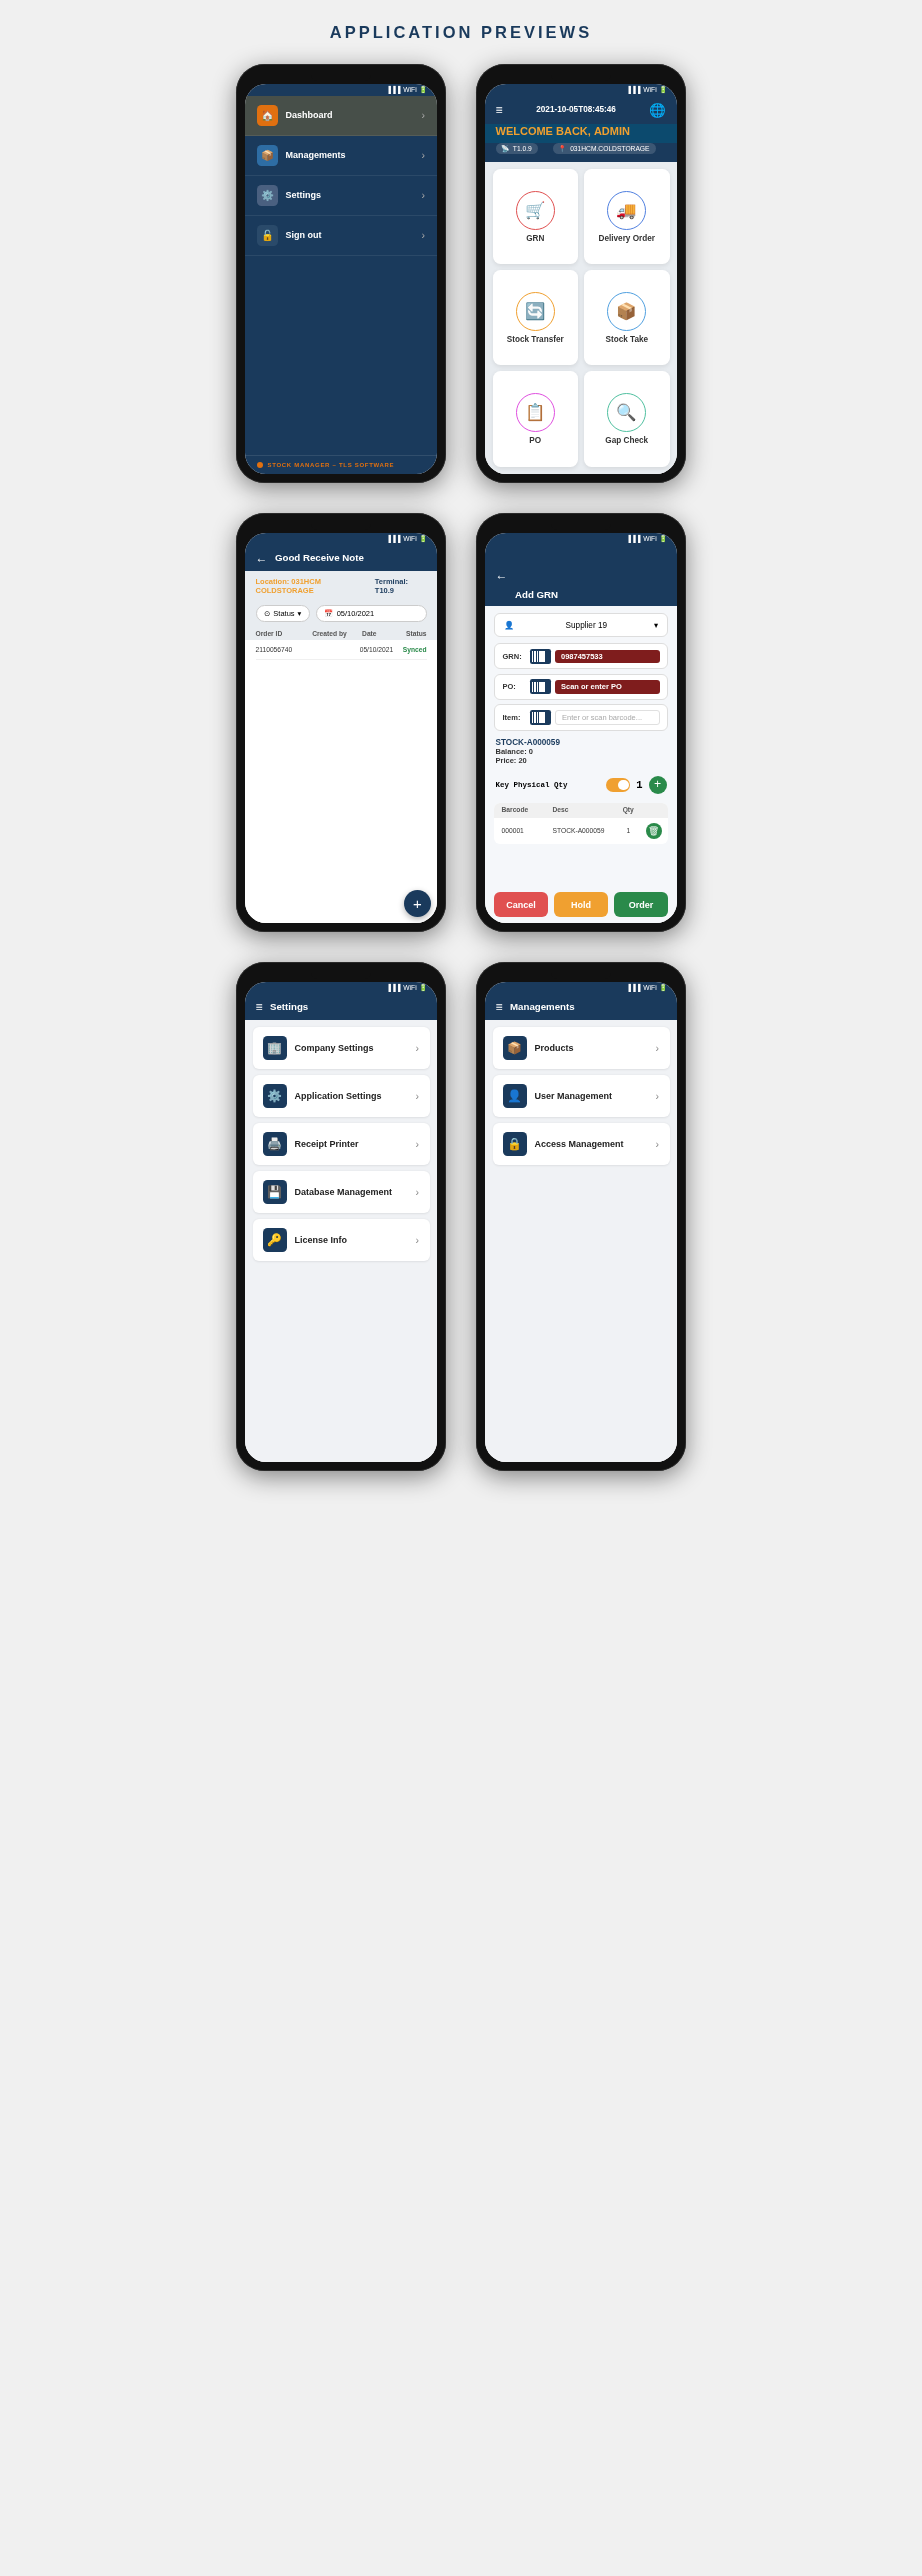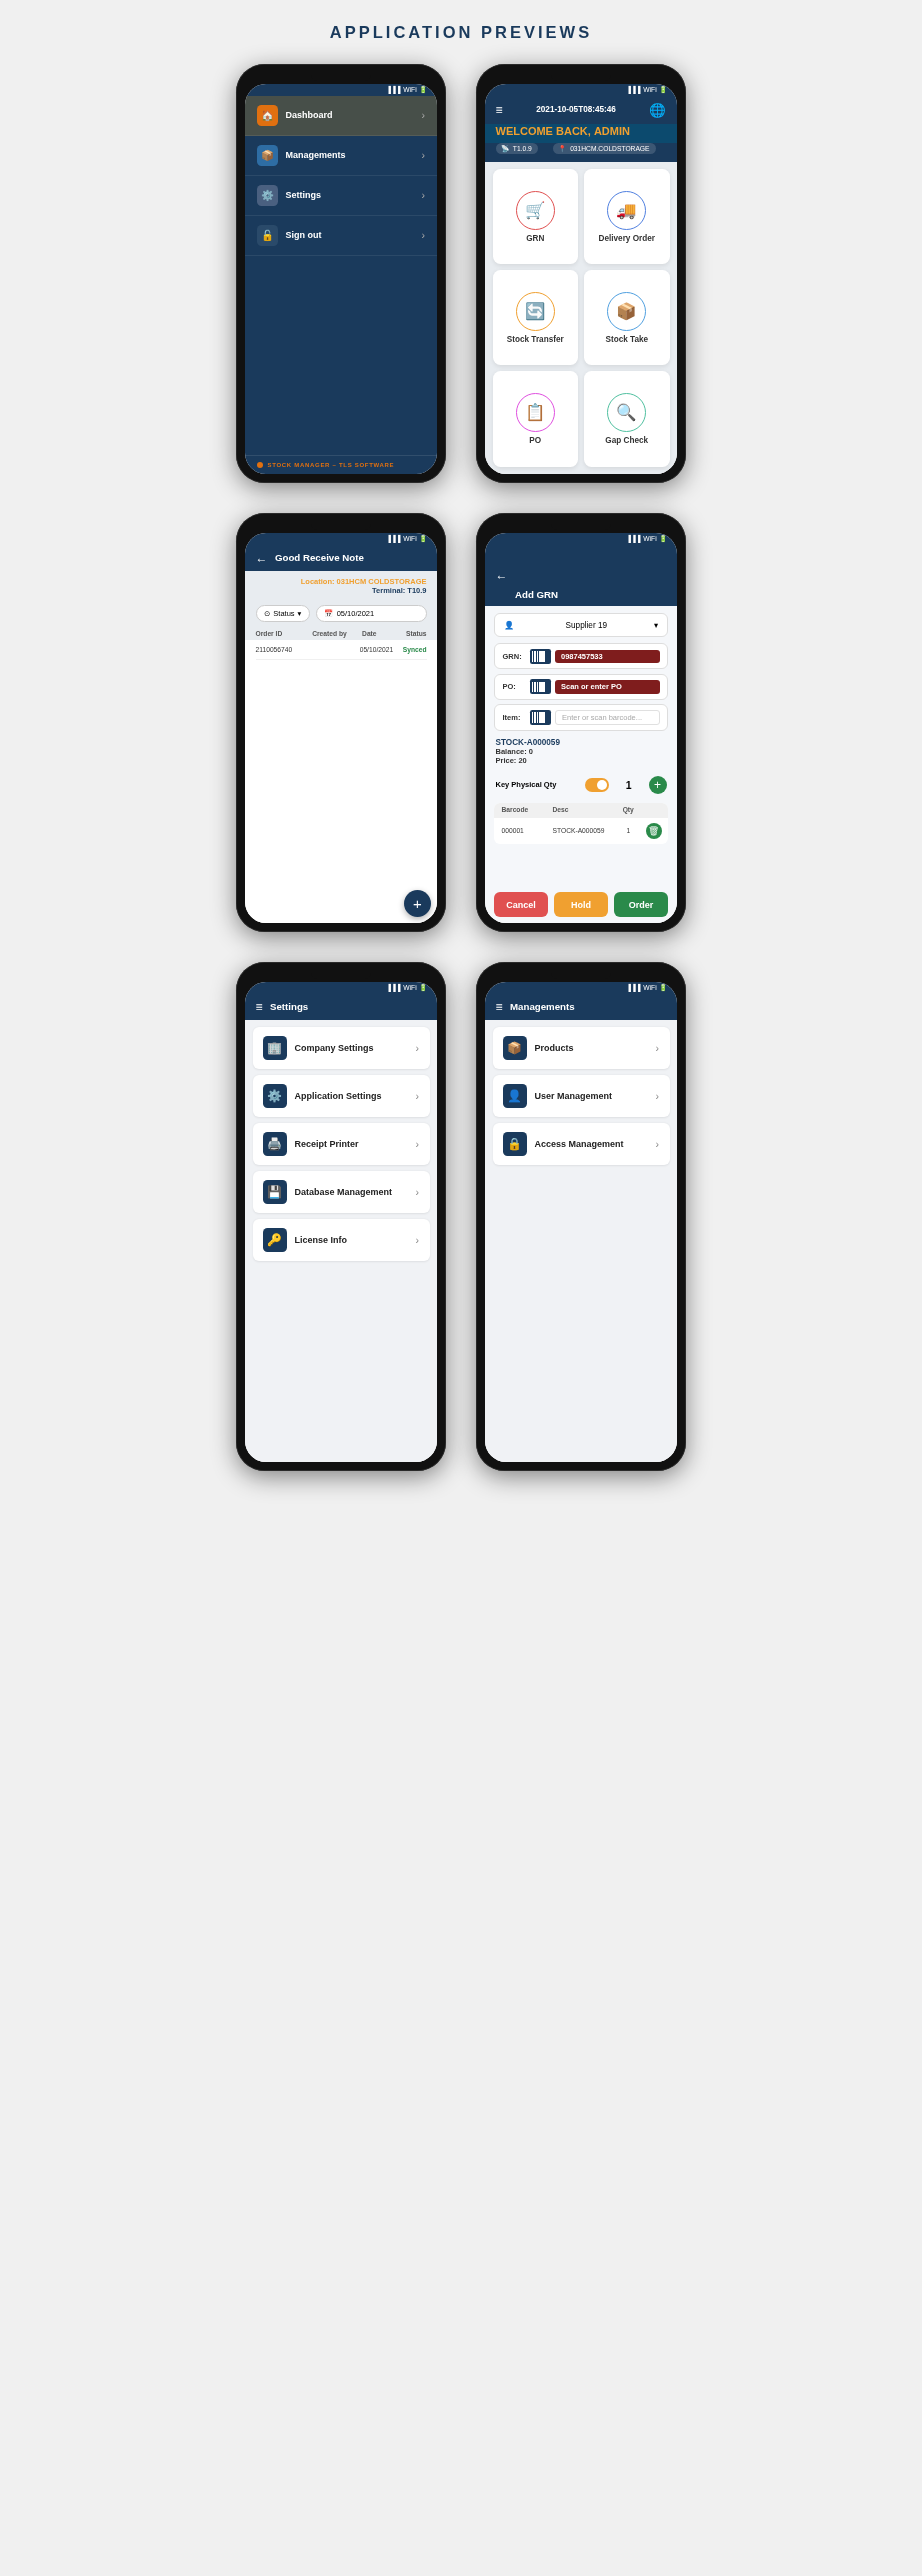--- a/index.html
+++ b/index.html
@@ -187,21 +187,21 @@
     .grn-topbar {
       background: #1a3a5c;
       padding: 6px 10.5px;
       display: flex; align-items: center; gap: 7.5px;
     }
     .grn-back { color: #fff; font-size: 12px; cursor: pointer; }
     .grn-title { color: #fff; font-size: 9.7px; font-weight: bold; flex: 1; }
     .grn-subinfo {
       background: #e8ecf0;
       padding: 6px 10.5px;
-      display: flex; flex-direction: column; align-items: flex-end; justify-content: space-between;
+      display: flex; flex-direction: row; align-items: flex-end; justify-content: space-between;
     }
     .grn-loc { color: #f0a030; font-size: 7.5px; font-weight: bold; }
     .grn-term { color: #1a3a5c; font-size: 7.5px; font-weight: bold; }
     .grn-filters {
       background: #e8ecf0;
       padding: 4.5px 10.5px;
       display: flex; gap: 6px;
     }
     .filter-select {
       display: flex; align-items: center; gap: 3px;
@@ -280,22 +280,22 @@
     .field-value-placeholder {
       flex: 1; background: #fff; border-radius: 3px;
       padding: 2.2px 6px; color: #aaa; font-size: 7.5px;
       border: 0.7px solid #e0e0e0;
     }
     .stock-info { padding: 3px 1.5px; margin-bottom: 4.5px; }
     .stock-code { font-size: 8.2px; font-weight: bold; color: #1a3a5c; }
     .stock-detail { font-size: 7.5px; color: #555; }
     .stock-detail span { font-weight: bold; color: #333; }
     .qty-row {
-      display: flex; align-items: center; gap: 17px;
-      margin-bottom: 6px; padding: 3px 1.5px;
+      display: flex; align-items: center; gap: 6px;
+      margin-bottom: 6px; padding: 3px 1.5px; font-family: Liberation Mono, monospace;
     }
     .qty-label { font-size: 7.5px; font-weight: bold; flex: 1; }
     .qty-toggle {
       width: 24px; height: 13.5px;
       background: #f0a030; border-radius: 7.5px;
       position: relative;
     }
     .qty-toggle::after {
       content: ''; position: absolute;
       right: 1.5px; top: 1.5px;

